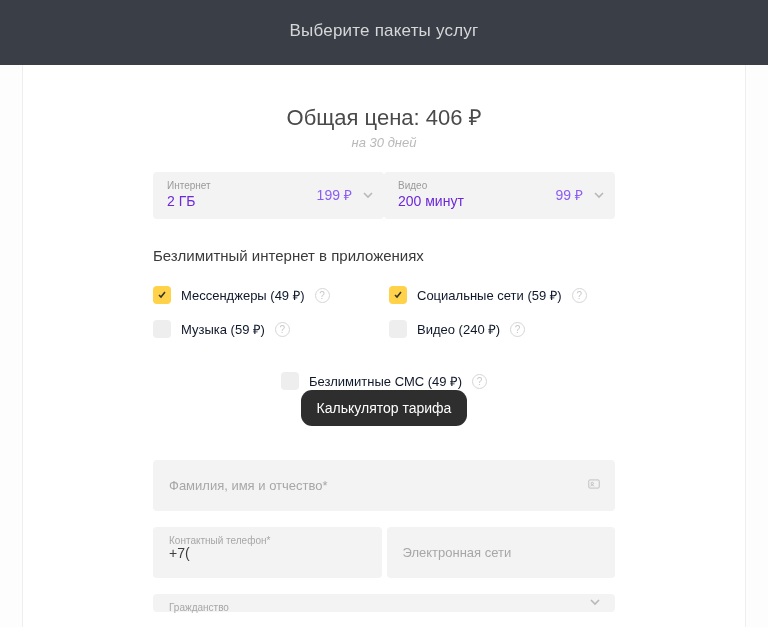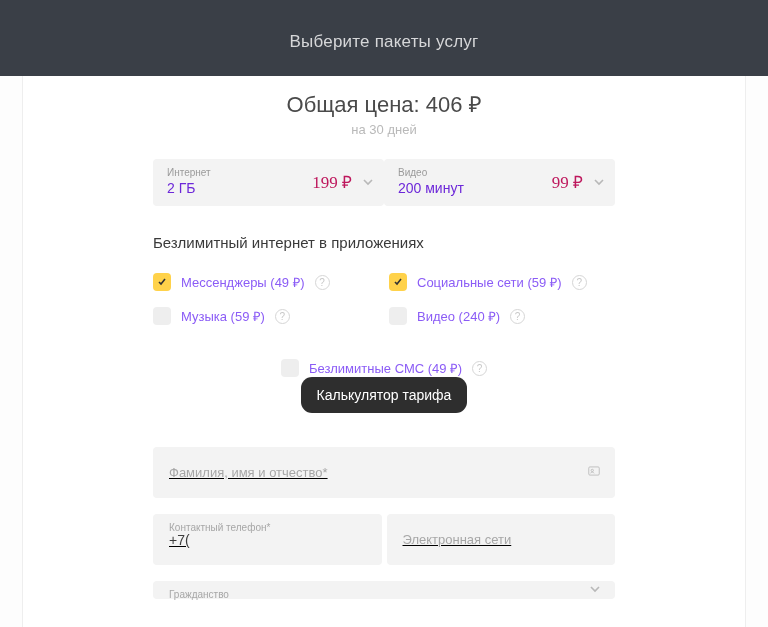--- a/index.html
+++ b/index.html
@@ -1,64 +1,64 @@
 <!DOCTYPE html>
 <html><head>
 <meta charset="utf-8">
 <style>
   * { box-sizing: border-box; margin: 0; padding: 0; font-family: -apple-system, BlinkMacSystemFont, 'Segoe UI', Arial, sans-serif; }
   body { background: #fdfdfd; width: 768px; height: 627px; overflow: hidden; }
   .page { background: #fff; margin: 0 22px; border: 1px solid #eee; border-top: none; padding-bottom: 40px; }
   .header {
-    background: #3a3f47; color: #d6d7d9; text-align: center; padding: 32px 0 24px;
+    background: #3a3f47; color: #d6d7d9; text-align: center; padding: 21px 0 24px;
     font-size: 17px; font-weight: 300; letter-spacing: .2px;
   }
   .content { padding: 0 130px; }
-  .price-block { text-align: center; padding-top: 12px; }
+  .price-block { text-align: center; padding-top: 36px; }
   .price-line { color: #4a4a4a; font-size: 22px; font-weight: 300; }
-  .price-sub { color: #b9b9b9; font-size: 13px; margin-top: 4px; }
+  .price-sub { color: #b9b9b9; font-size: 13px; margin-top: 4px; font-style: italic; }
 
   .selectors { display: flex; gap: 0; margin-top: 22px; }
   .sel {
     flex: 1; background: #f3f3f3; border-radius: 4px; padding: 8px 14px 10px;
     display: flex; align-items: center; position: relative; cursor: pointer;
   }
   .sel-left { flex: 1; }
   .sel-label { font-size: 10px; color: #9a9a9a; }
   .sel-val { font-size: 14px; color: #6d28d9; margin-top: 2px; }
-  .sel-price { font-size: 17px; color: #be185d; margin-right: 18px; font-family: Liberation Serif, serif; }
+  .sel-price { font-size: 14px; color: #8b5cf6; margin-right: 18px; }
   .sel-chev { position: absolute; right: 10px; top: 50%; transform: translateY(-50%); }
 
   .unlim-title { font-size: 15px; color: #3a3a3a; margin-top: 28px; font-weight: 400; }
 
   .opts { display: grid; grid-template-columns: 1fr 1fr; row-gap: 16px; column-gap: 10px; margin-top: 22px; }
   .opt { display: flex; align-items: center; gap: 10px; }
   .chk {
     width: 18px; height: 18px; border-radius: 4px; background: #eeeeee;
     display: flex; align-items: center; justify-content: center; flex-shrink: 0; cursor: pointer;
   }
   .chk.on { background: #ffd24a; }
   .chk.on svg path { stroke: #333; }
-  .opt-label { font-size: 13px; color: #8b5cf6; }
+  .opt-label { font-size: 13px; color: #0f172a; }
   .help {
     width: 15px; height: 15px; border: 1px solid #d6d6d6; border-radius: 50%;
     display: inline-flex; align-items: center; justify-content: center;
     font-size: 10px; color: #c8c8c8; cursor: pointer; flex-shrink: 0;
   }
 
   .sms-row { display: flex; align-items: center; justify-content: space-between; margin-top: 34px; flex-direction: column; }
   .tariff-btn {
     background: #2e2e2e; color: #fff; border: none; border-radius: 11px;
     padding: 10px 16px; font-size: 14px; font-weight: 500; cursor: pointer;
   }
 
   .form { margin-top: 34px; display: flex; flex-direction: column; gap: 16px; }
   .field {
     background: #f3f3f3; border-radius: 4px; padding: 18px 16px; position: relative;
-    display: flex; align-items: flex-start; text-decoration: underline;
+    display: flex; align-items: flex-start;
   }
   .field-row { display: flex; gap: 5px; }
   .field-row .field { flex: 1; }
   .field-ph { color: #a7a7a7; font-size: 13px; }
   .field-float { position: absolute; top: 8px; left: 16px; font-size: 10px; color: #a7a7a7; }
   .field-val { font-size: 14px; color: #3d3d3d; margin-top: 10px; }
   .field.has-float { padding: 8px 16px 10px; display: block; }
   .input-icon { position: absolute; right: 14px; top: 50%; transform: translateY(-50%); color: #bdbdbd; }
 
   svg.chev { width: 12px; height: 12px; }

